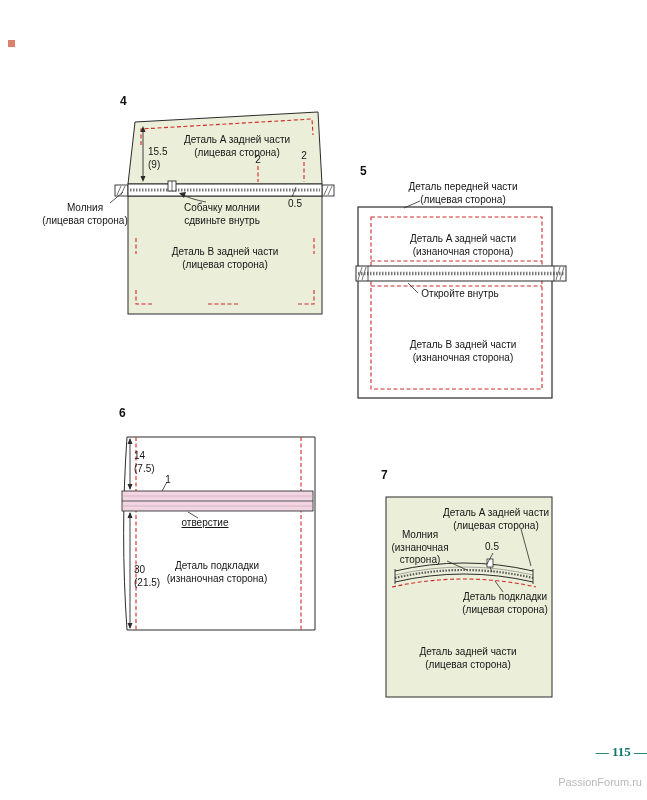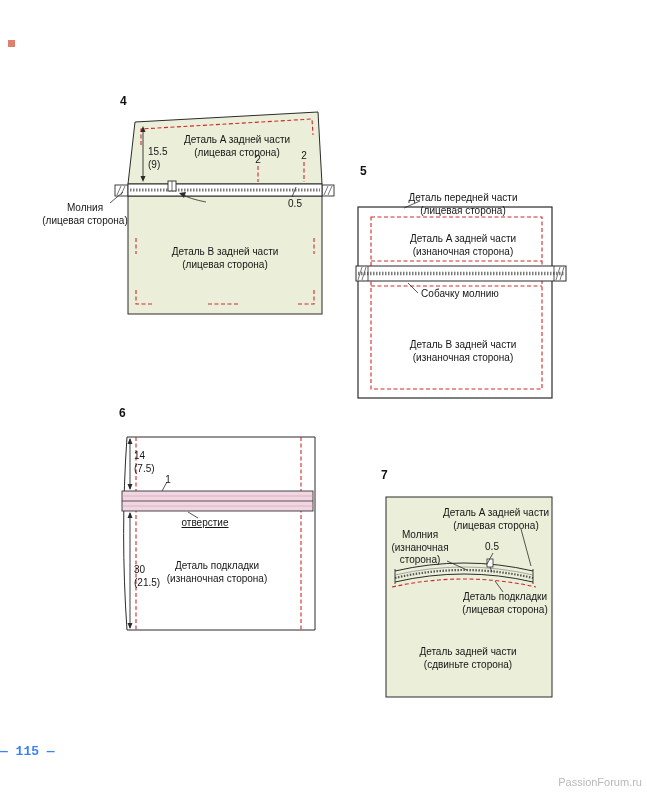--- a/index.html
+++ b/index.html
@@ -10,22 +10,22 @@
   }
   .figure { position:absolute; }
   .figure svg { position:absolute; left:0; top:0; display:block; }
   .fignum { position:absolute; font-weight:bold; font-size:12px; color:#111; }
   .lbl {
     position:absolute; font-size:10px; line-height:1.25; text-align:center;
     white-space:pre-line; color:#151515;
   }
   .lbl.left { text-align:left; }
   .pageno {
-    position:absolute; left:0; top:744px; width:100%; text-align:left;
-    font-family:Liberation Mono, monospace; font-weight:bold; font-size:13px; color:#3b82f6;
+    position:absolute; left:0; top:744px; width:100%; text-align:right;
+    font-family:Liberation Serif, serif; font-weight:bold; font-size:13px; color:#0f766e;
   }
   .watermark {
     position:absolute; right:5px; top:776px; font-size:11px; color:#b9b9b9;
   }
   .corner-mark {
     position:absolute; left:8px; top:40px; width:7px; height:7px;
     background:#d6604a; opacity:.8;
   }
 </style>
 </head>
@@ -80,20 +80,22 @@
     <div class="fignum" style="left:80px; top:4px;">4</div>
     <div class="lbl" style="left:127px; top:44px; width:140px;">Деталь A задней части
 (лицевая сторона)</div>
     <div class="lbl left" style="left:108px; top:56px; width:36px;">15.5
 (9)</div>
     <div class="lbl" style="left:212px; top:64px; width:12px;">2</div>
     <div class="lbl" style="left:258px; top:60px; width:12px;">2</div>
     <div class="lbl" style="left:244px; top:108px; width:22px;">0.5</div>
     <div class="lbl" style="left:0px; top:112px; width:90px;">Молния
 (лицевая сторона)</div>
+    <div class="lbl" style="left:130px; top:112px; width:104px;">Собачку молнии
+сдвиньте внутрь</div>
     <div class="lbl" style="left:115px; top:156px; width:140px;">Деталь B задней части
 (лицевая сторона)</div>
   </section>
 
   <section class="figure" style="left:350px; top:160px; width:230px; height:250px;">
     <svg width="230" height="250" viewBox="0 0 230 250">
       <rect x="8" y="47" width="194" height="191" fill="#ffffff" stroke="#2b2b2b" stroke-width="1.2"></rect>
       <g stroke="#cf2a2a" stroke-width="1.1" fill="none" stroke-dasharray="4 2.5">
         <rect x="21" y="57" width="171" height="172"></rect>
         <line x1="21" y1="101" x2="192" y2="101"></line>
@@ -108,25 +110,25 @@
         <line x1="12" y1="120" x2="16" y2="107" stroke="#555" stroke-width="0.8"></line>
         <line x1="206" y1="120" x2="210" y2="107" stroke="#555" stroke-width="0.8"></line>
         <line x1="210" y1="120" x2="214" y2="107" stroke="#555" stroke-width="0.8"></line>
       </g>
       <g stroke="#2b2b2b" stroke-width="0.8">
         <line x1="70" y1="41" x2="54" y2="48"></line>
         <line x1="68" y1="133" x2="58" y2="123"></line>
       </g>
     </svg>
     <div class="fignum" style="left:10px; top:4px;">5</div>
-    <div class="lbl" style="left:50px; top:32px; width:126px;">Деталь передней части
+    <div class="lbl" style="left:50px; top:21px; width:126px;">Деталь передней части
 (лицевая сторона)</div>
     <div class="lbl" style="left:48px; top:73px; width:130px;">Деталь A задней части
 (изнаночная сторона)</div>
-    <div class="lbl" style="left:50px; top:128px; width:120px;">Собачку молнию</div>
+    <div class="lbl" style="left:50px; top:128px; width:120px;">Откройте внутрь</div>
     <div class="lbl" style="left:48px; top:179px; width:130px;">Деталь B задней части
 (изнаночная сторона)</div>
   </section>
 
   <section class="figure" style="left:110px; top:400px; width:215px; height:245px;">
     <svg width="215" height="245" viewBox="0 0 215 245">
       <path d="M 17,37 L 205,37 L 205,230 L 17,230 C 12.5,166 12.5,101 17,37 Z" fill="#ffffff" stroke="#2b2b2b" stroke-width="1"></path>
       <g stroke="#cf2a2a" stroke-width="1.1" fill="none" stroke-dasharray="4 2.5">
         <line x1="26" y1="37" x2="26" y2="230"></line>
         <line x1="191" y1="37" x2="191" y2="230"></line>
@@ -185,19 +187,19 @@
     <div class="fignum" style="left:6px; top:3px;">7</div>
     <div class="lbl" style="left:60px; top:42px; width:122px;">Деталь A задней части
 (лицевая сторона)</div>
     <div class="lbl" style="left:2px; top:64px; width:86px;">Молния
 (изнаночная
 сторона)</div>
     <div class="lbl" style="left:106px; top:76px; width:22px;">0.5</div>
     <div class="lbl" style="left:72px; top:126px; width:116px;">Деталь подкладки
 (лицевая сторона)</div>
     <div class="lbl" style="left:30px; top:181px; width:126px;">Деталь задней части
-(сдвиньте сторона)</div>
+(лицевая сторона)</div>
   </section>
 
   <div class="pageno">— 115 —</div>
   <div class="watermark">PassionForum.ru</div>
 
 </div>
 
 </body></html>

